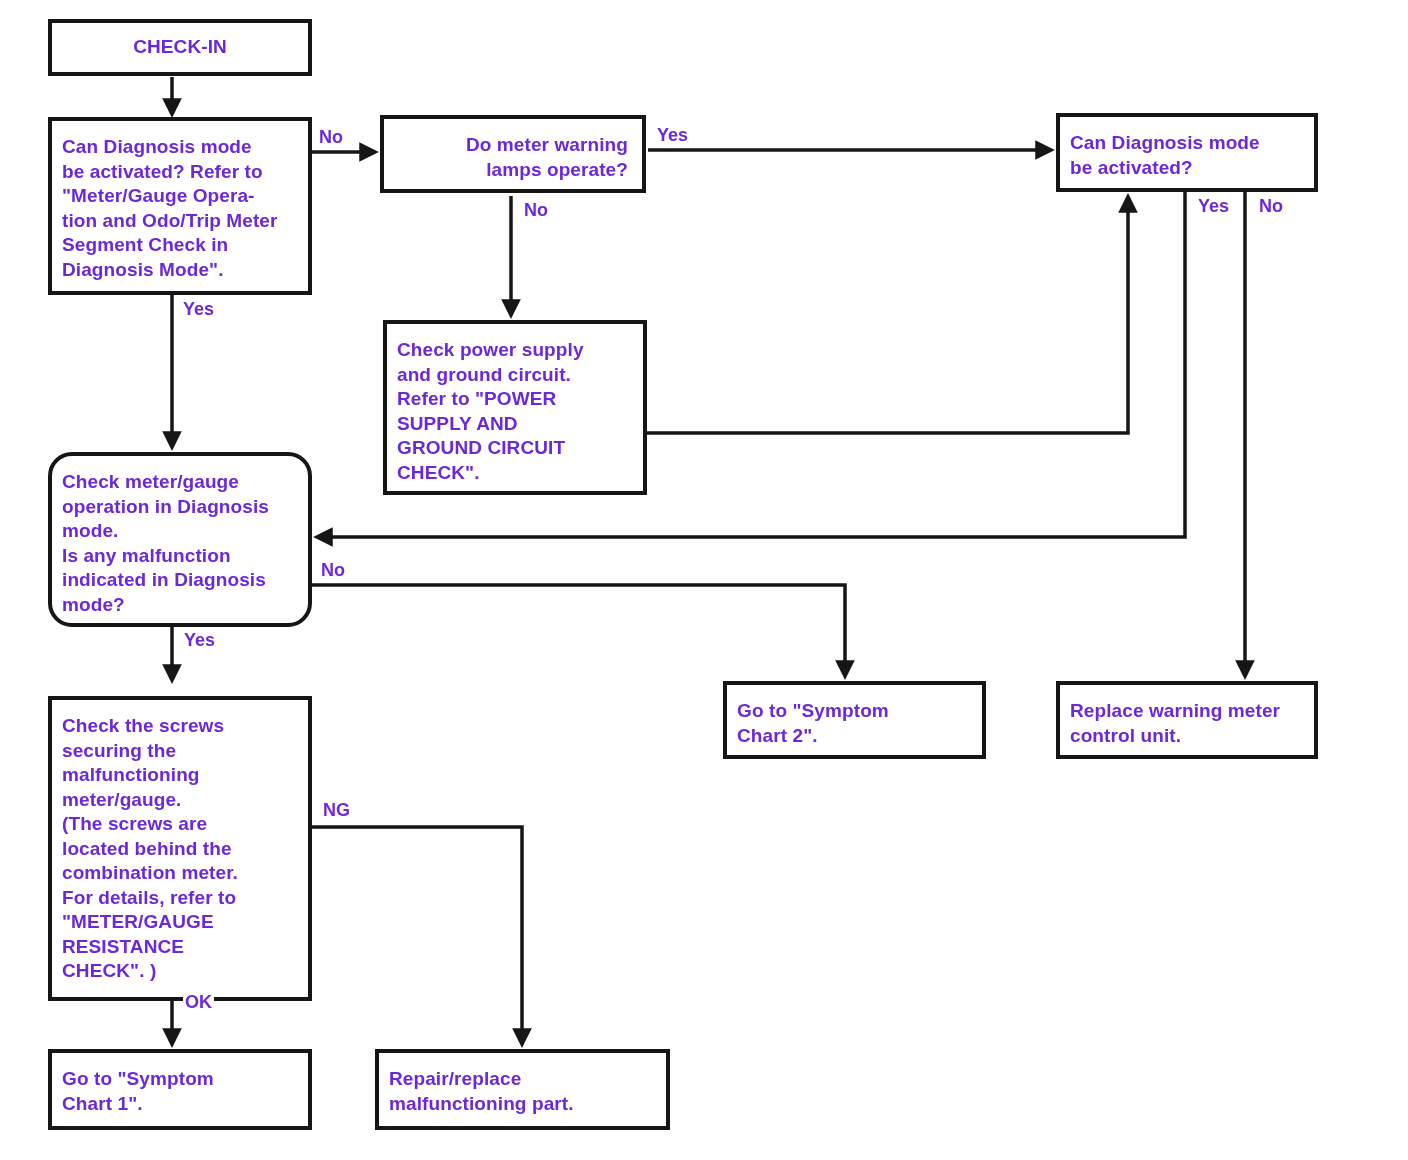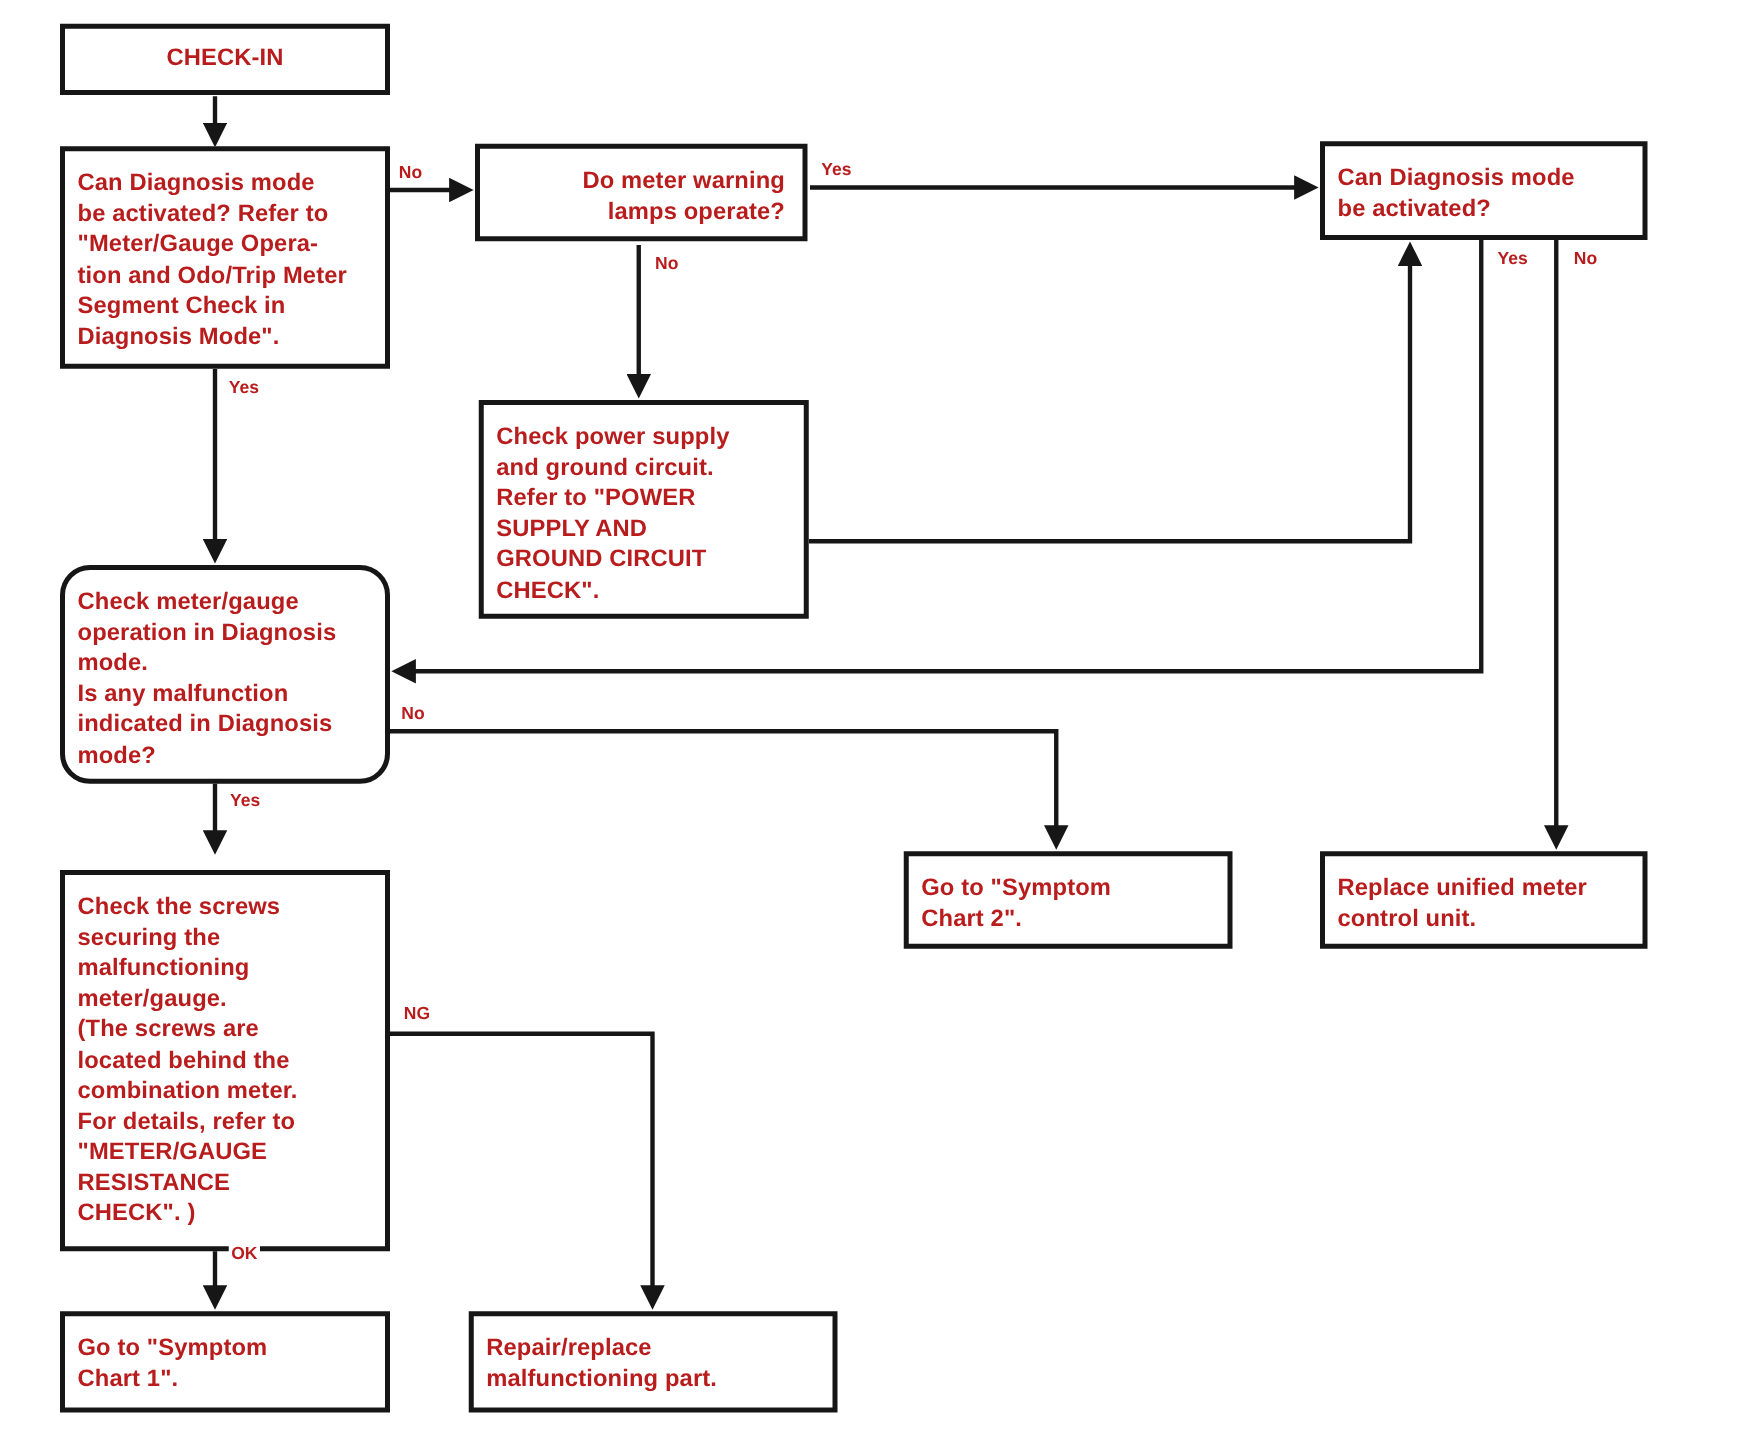--- a/index.html
+++ b/index.html
@@ -6,21 +6,21 @@
     margin: 0;
     padding: 0;
     background: #ffffff;
   }
   .canvas {
     position: relative;
     width: 1408px;
     height: 1160px;
     background: #ffffff;
     font-family: "Liberation Sans", "DejaVu Sans", sans-serif;
-    color: #b91c1c;
+    color: #6d28d9;
     overflow: hidden;
   }
   .connector-layer {
     position: absolute;
     left: 0;
     top: 0;
     width: 1408px;
     height: 1160px;
   }
   .node {
@@ -37,21 +37,21 @@
   }
   .node.center {
     display: flex;
     align-items: center;
     justify-content: center;
     padding: 0;
     text-align: center;
   }
   .edge-label {
     position: absolute;
-    font-size: 14px;
+    font-size: 18px;
     font-weight: 700;
     line-height: 22px;
     white-space: nowrap;
     background: #ffffff;
     padding: 0 2px;
   }
   
   #n-check-in      { left: 48px;   top: 19px;   width: 264px; height: 57px;  }
   #n-can-diag-1    { left: 48px;   top: 117px;  width: 264px; height: 178px; }
   #n-warn-lamps    { left: 380px;  top: 115px;  width: 266px; height: 78px; text-align: right;  }
@@ -120,21 +120,21 @@
 GROUND CIRCUIT
 CHECK".</div>
   <div class="node" id="n-meter-check">Check meter/gauge
 operation in Diagnosis
 mode.
 Is any malfunction
 indicated in Diagnosis
 mode?</div>
   <div class="node" id="n-symptom-2">Go to "Symptom
 Chart 2".</div>
-  <div class="node" id="n-replace-unit">Replace unified meter
+  <div class="node" id="n-replace-unit">Replace warning meter
 control unit.</div>
   <div class="node" id="n-check-screws">Check the screws
 securing the
 malfunctioning
 meter/gauge.
 (The screws are
 located behind the
 combination meter.
 For details, refer to
 "METER/GAUGE

